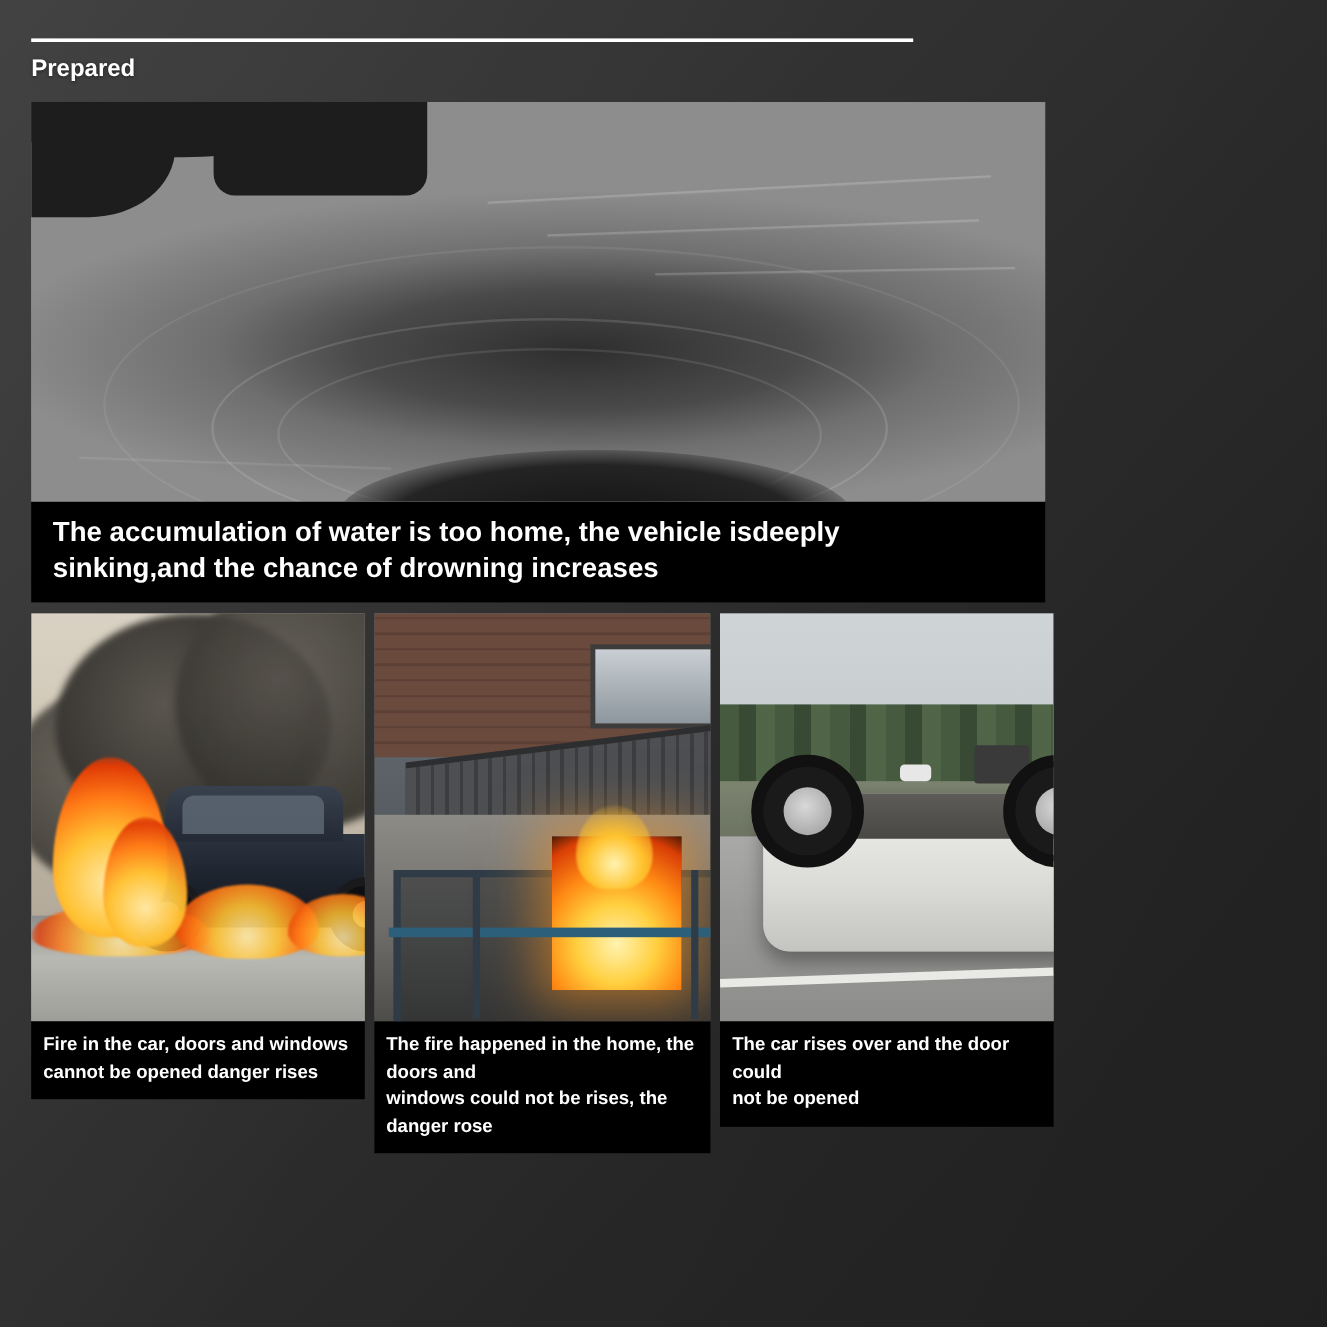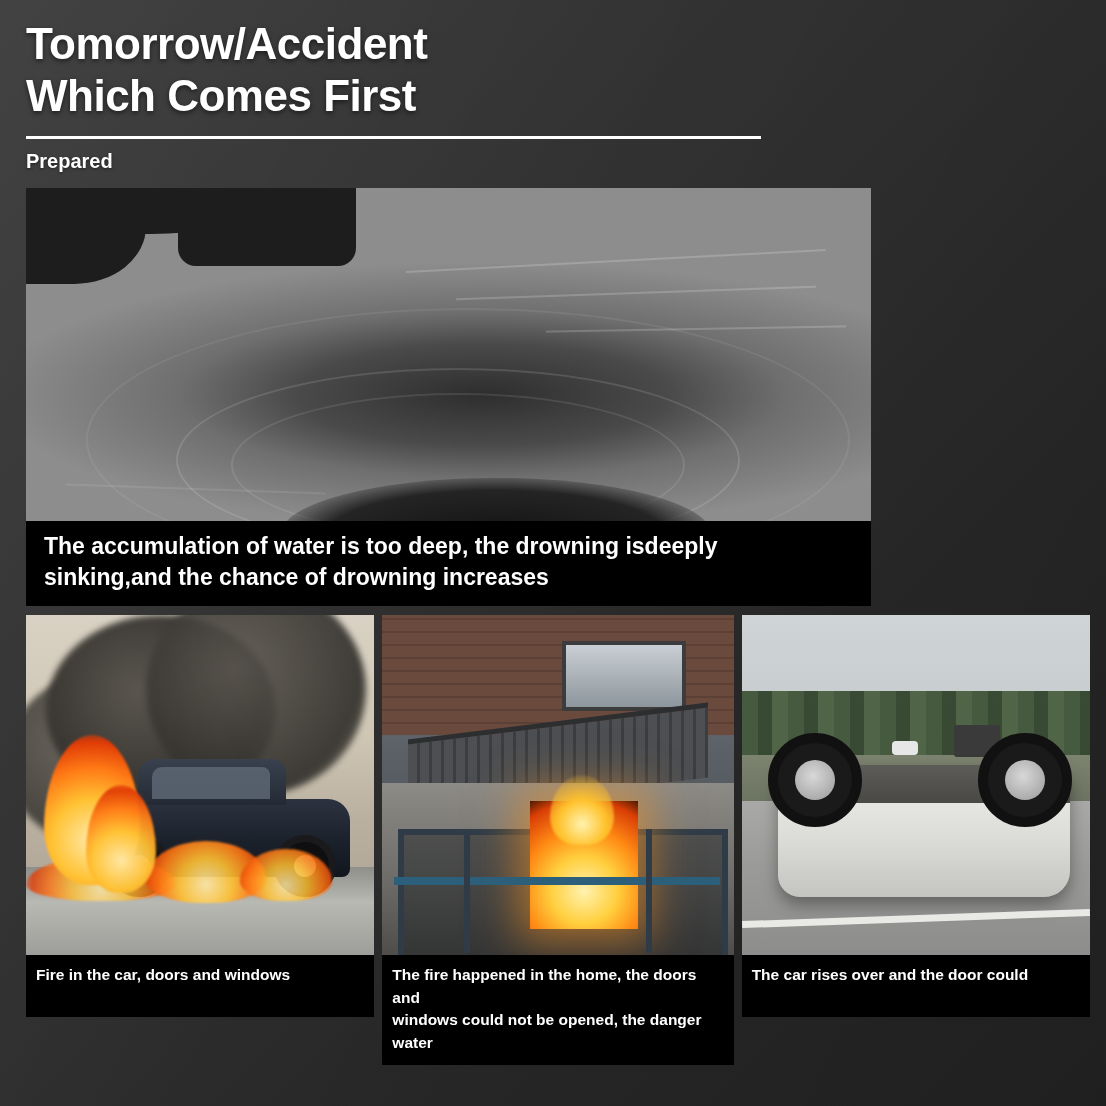--- a/index.html
+++ b/index.html
@@ -128,21 +128,21 @@
     font-weight: bold;
     line-height: 1.32;
   }
   .hero-caption .l2 { display: block; }
 
   
   .row {
     display: flex;
     gap: 8px;
     margin-top: 9px;
-    width: 1064px;
+    width: 852px;
   }
   .cell {
     width: 349px;
     display: flex;
     flex-direction: column;
   }
   .cell.wide { width: 352px; }
   .thumb {
     width: 100%;
     height: 340px;
@@ -323,24 +323,20 @@
     position:absolute; left: 150px; top: 126px; width: 26px; height: 14px;
     background:#e7e7e7; border-radius:4px;
   }
 </style>
 </head>
 <body>
 
 <div class="page">
   <div class="content">
 
-    <h1 class="headline">
-      <span>Tomorrow/Accident</span>
-      <span class="l2">Which Comes First</span>
-    </h1>
 
     <div class="rule"></div>
 
     <h2 class="sub">
       <span>Prepared</span>
     </h2>
 
     <div class="hero">
       <div class="hero-photo">
         <div class="water"></div>
@@ -351,21 +347,21 @@
         <div class="streak s2"></div>
         <div class="streak s3"></div>
         <div class="streak s4"></div>
         <div class="ripple r3"></div>
         <div class="ripple r1"></div>
         <div class="ripple r2"></div>
         <div class="car-hole"></div>
 
       </div>
       <div class="hero-caption">
-        <span>The accumulation of water is too deep, the drowning isdeeply</span>
+        <span>The accumulation of water is too home, the vehicle isdeeply</span>
         <span class="l2">sinking,and the chance of drowning increases</span>
       </div>
     </div>
 
     <div class="row">
 
       <div class="cell">
         <div class="thumb">
           <div class="sc-sky"></div>
           <div class="smoke sm3"></div>
@@ -382,40 +378,41 @@
               <span class="hub"></span>
             </div>
           <div class="flame f5"></div>
           <div class="flame f3"></div>
           <div class="flame f4"></div>
           <div class="flame f1"></div>
           <div class="flame f2"></div>
         </div>
         <div class="cap">
           <span>Fire in the car, doors and windows</span>
+          <span class="l2">cannot be opened danger rises</span>
         </div>
       </div>
 
       <div class="cell wide">
         <div class="thumb">
           <div class="h-sky"></div>
           <div class="h-brick"></div>
           <div class="h-upperwin"></div>
           <div class="h-roof"></div>
           <div class="h-wall"></div>
           <div class="h-balcony"></div>
           <div class="h-firewin"></div>
           <div class="h-firewin2"></div>
           <div class="h-railing"></div>
           <div class="h-mullion" style="left:82px; top:214px; width:6px; height:124px;"></div>
           <div class="h-mullion" style="left:264px; top:214px; width:6px; height:124px;"></div>
         </div>
         <div class="cap">
           <span>The fire happened in the home, the doors and</span>
-          <span class="l2">windows could not be opened, the danger water</span>
+          <span class="l2">windows could not be rises, the danger rose</span>
         </div>
       </div>
 
       <div class="cell">
         <div class="thumb">
           <div class="ro-sky"></div>
           <div class="ro-trees"></div>
           <div class="ro-field"></div>
           <div class="ro-road"></div>
           <div class="ro-car2"></div>
@@ -425,18 +422,19 @@
           <div class="ro-wheel rw1">
               <span class="rim"></span>
             </div>
           <div class="ro-wheel rw2">
               <span class="rim"></span>
             </div>
           <div class="ro-line"></div>
         </div>
         <div class="cap">
           <span>The car rises over and the door could</span>
+          <span class="l2">not be opened</span>
         </div>
       </div>
 
     </div>
   </div>
 </div>
 
 </body></html>

